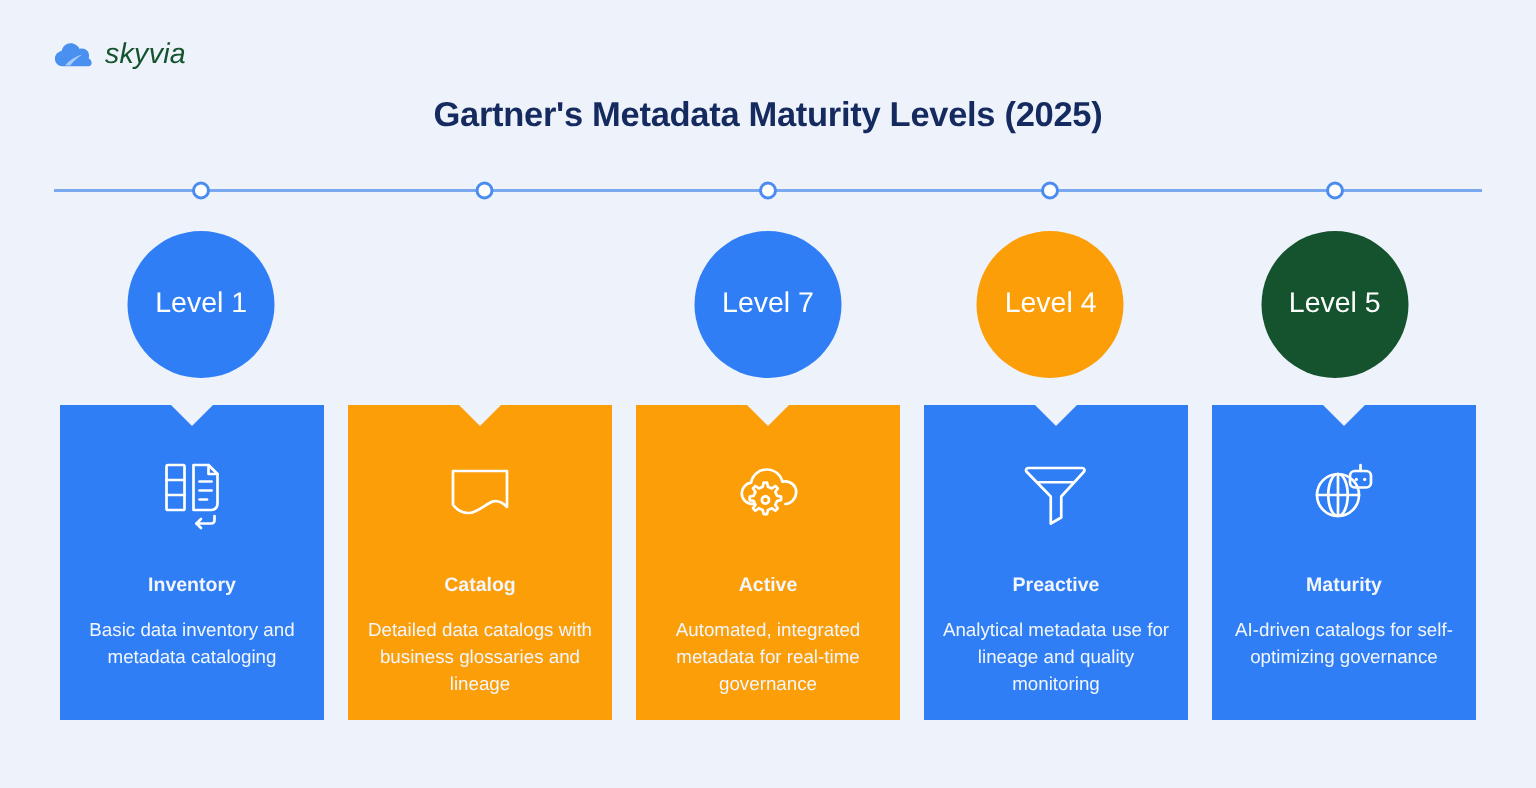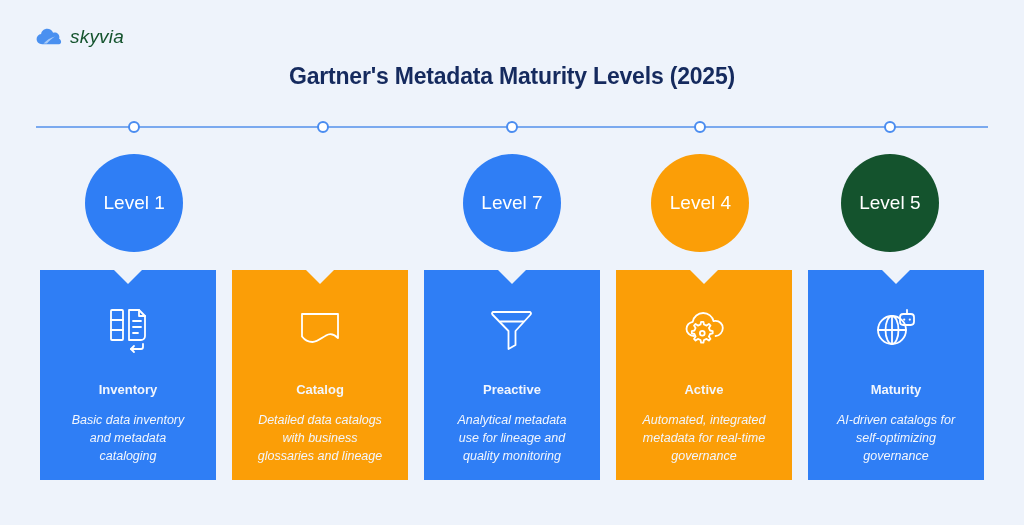--- a/index.html
+++ b/index.html
@@ -132,23 +132,22 @@
     font-weight: bold;
     color: #f2f6fd;
     text-align: center;
   }
   .card-desc {
     margin-top: 14px;
     font-size: 12.5px;
     line-height: 1.45;
     color: #f2f6fd;
     text-align: center;
-    padding: 0 24px;
+    padding: 0 12px;
     max-width: 178px;
-    font-style: italic;
   }
 </style>
 </head>
 <body>
 
 <div class="logo">
   <span class="logo-mark">
     <svg viewBox="0 0 26 20" xmlns="http://www.w3.org/2000/svg">
       <path d="M6.2 17.2C2.9 17.2 0.6 15 0.6 12.1c0-2.6 1.9-4.7 4.5-5.1C5.6 4 8.1 1.8 11.2 1.8c2.6 0 4.9 1.6 5.9 3.9 0.5-0.2 1-0.3 1.6-0.3 2.6 0 4.7 2.1 4.7 4.7 0 0.6-0.1 1.2-0.3 1.7 1.2 0.6 2 1.8 2 3.2 0 1.2-0.8 2.2-2 2.2H6.2z" fill="#4a90f0"></path>
       <path d="M7.5 16.6c2.6-3.2 6.9-6.1 11.4-7.2-3.3 2.2-6.1 4.6-8 7.2H7.5z" fill="#a9cbf8"></path>
@@ -208,43 +207,43 @@
     <span class="notch"></span>
     <span class="card-icon">
       <svg viewBox="0 0 58 52" xmlns="http://www.w3.org/2000/svg" fill="none" stroke="#ffffff" stroke-width="1.8" stroke-linecap="round" stroke-linejoin="round">
         <path d="M11 12h36v24c-4-4-8-5-12-2.5-5 3-9 6.5-13.5 6.5-4.5 0-8-2.2-10.5-5.5V12z"></path>
       </svg>
     </span>
     <div class="card-head">Catalog</div>
     <div class="card-desc">Detailed data catalogs with business glossaries and lineage</div>
   </div>
 
-  <div class="card" style="background:#2f7ef5">
-    <span class="notch"></span>
-    <span class="card-icon">
-      <svg viewBox="0 0 58 52" xmlns="http://www.w3.org/2000/svg" fill="none" stroke="#ffffff" stroke-width="1.8" stroke-linecap="round" stroke-linejoin="round">
-        <path d="M11 10h36a1.5 1.5 0 0 1 1.1 2.5L33 29v14l-7 4V29L9.9 12.5A1.5 1.5 0 0 1 11 10z" transform="translate(-0.5,0)"></path>
-        <line x1="17.5" y1="19.5" x2="40.5" y2="19.5"></line>
-      </svg>
-    </span>
-    <div class="card-head">Preactive</div>
-    <div class="card-desc">Analytical metadata use for lineage and quality monitoring</div>
-  </div>
-
   <div class="card" style="background:#fb9e07">
     <span class="notch"></span>
     <span class="card-icon">
       <svg viewBox="0 0 58 52" xmlns="http://www.w3.org/2000/svg" fill="none" stroke="#ffffff" stroke-width="1.8" stroke-linecap="round" stroke-linejoin="round">
         <path d="M19 34c-4.2 0-7.5-3.1-7.5-7.1 0-3.6 2.7-6.6 6.2-7.1C18.6 14.6 23 11 28.2 11c5.1 0 9.4 3.5 10.4 8.2 0.6-0.2 1.3-0.3 2-0.3 4 0 7.2 3.2 7.2 7.1 0 3.9-3.2 8-7.2 8"></path>
         <path d="M29 22.5l2.6 1.1 2.3-1.6 1.6 1.6-1.6 2.3 1.1 2.6 2.7 0.6v2.3l-2.7 0.6-1.1 2.6 1.6 2.3-1.6 1.6-2.3-1.6-2.6 1.1-0.6 2.7h-2.3l-0.6-2.7-2.6-1.1-2.3 1.6-1.6-1.6 1.6-2.3-1.1-2.6-2.7-0.6v-2.3l2.7-0.6 1.1-2.6-1.6-2.3 1.6-1.6 2.3 1.6 2.6-1.1 0.6-2.7h2.3z"></path>
         <circle cx="27.3" cy="31.3" r="2.4"></circle>
       </svg>
     </span>
     <div class="card-head">Active</div>
     <div class="card-desc">Automated, integrated metadata for real-time governance</div>
+  </div>
+
+  <div class="card" style="background:#2f7ef5">
+    <span class="notch"></span>
+    <span class="card-icon">
+      <svg viewBox="0 0 58 52" xmlns="http://www.w3.org/2000/svg" fill="none" stroke="#ffffff" stroke-width="1.8" stroke-linecap="round" stroke-linejoin="round">
+        <path d="M11 10h36a1.5 1.5 0 0 1 1.1 2.5L33 29v14l-7 4V29L9.9 12.5A1.5 1.5 0 0 1 11 10z" transform="translate(-0.5,0)"></path>
+        <line x1="17.5" y1="19.5" x2="40.5" y2="19.5"></line>
+      </svg>
+    </span>
+    <div class="card-head">Preactive</div>
+    <div class="card-desc">Analytical metadata use for lineage and quality monitoring</div>
   </div>
 
   <div class="card" style="background:#2f7ef5">
     <span class="notch"></span>
     <span class="card-icon">
       <svg viewBox="0 0 58 52" xmlns="http://www.w3.org/2000/svg" fill="none" stroke="#ffffff" stroke-width="1.8" stroke-linecap="round" stroke-linejoin="round">
         <circle cx="25" cy="28" r="14"></circle>
         <line x1="11" y1="28" x2="39" y2="28"></line>
         <ellipse cx="25" cy="28" rx="6.5" ry="14"></ellipse>
         <line x1="25" y1="14" x2="25" y2="42"></line>

